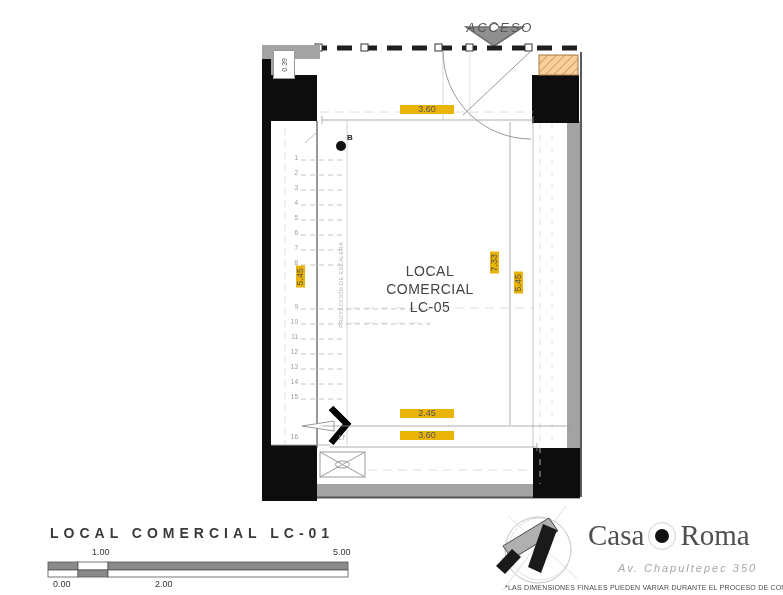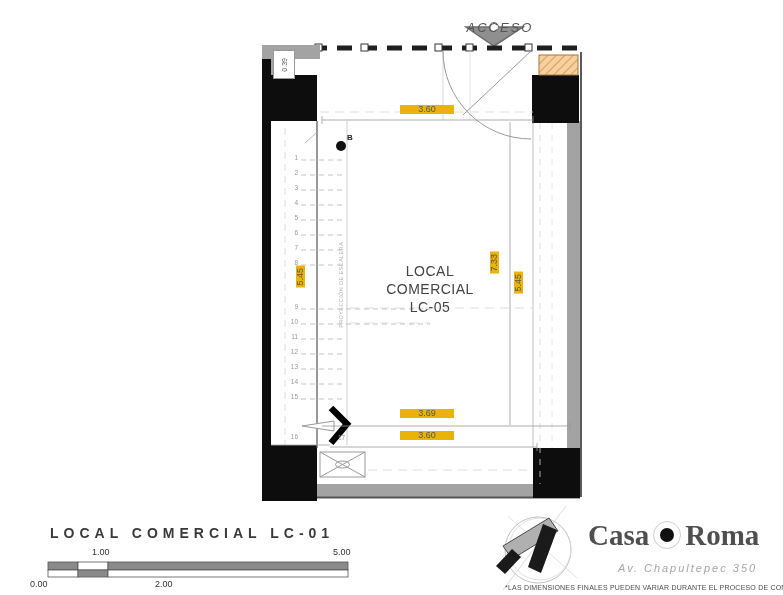--- a/index.html
+++ b/index.html
@@ -14,21 +14,21 @@
   .access{font-size:13px;font-style:italic;letter-spacing:2px;color:#555;width:70px;text-align:center;}
   .room{width:110px;text-align:center;font-size:14px;letter-spacing:.5px;color:#444;line-height:1.3;}
   .note-v{font-size:5.5px;color:#b3b3b3;letter-spacing:.4px;}
   .ptb{font-size:8px;font-weight:bold;color:#222;}
   .title-line{font-size:14px;font-weight:600;letter-spacing:5px;color:#3a3a3a;white-space:nowrap;}
   .scale-label{font-size:9px;color:#333;background:#fff;line-height:1;}
   .brandword{font-family:"Liberation Serif","DejaVu Serif",serif;font-size:29px;color:#4f4f4f;line-height:1;}
   .brand-dot-ring{width:26px;height:26px;border:1.5px solid #cfcfcf;border-radius:50%;
                   display:flex;align-items:center;justify-content:center;}
   .brand-dot{width:14px;height:14px;background:#111;border-radius:50%;}
-  .brand-row{display:flex;align-items:flex-start;gap:4px;font-weight:bold;}
+  .brand-row{display:flex;align-items:flex-end;gap:4px;}
   .address{font-size:11px;letter-spacing:2px;color:#a6a6a6;white-space:nowrap;}
   .disclaimer{font-size:7px;color:#4a4a4a;letter-spacing:.2px;white-space:nowrap;}
   .dimbox{border:1px solid #999;background:#fff;display:flex;align-items:center;justify-content:center;
           font-size:7px;color:#555;}
 </style>
 </head>
 <body>
 
 <div id="canvas">
 
@@ -193,28 +193,28 @@
   <div class="abs vtext dim" style="left:296px;top:266px;padding:2px 0;">5.45</div>
 
   <div class="abs room" style="left:375px;top:262px;">
     <div>LOCAL COMERCIAL</div>
     <div>LC-05</div>
   </div>
 
   <div class="abs vtext dim" style="left:490px;top:252px;padding:2px 0;">7.33</div>
   <div class="abs vtext dim" style="left:514px;top:272px;padding:2px 0;">5.45</div>
 
-  <div class="abs dim dim-c" style="left:400px;top:409px;width:50px;">3.69</div>
+  <div class="abs dim dim-c" style="left:400px;top:409px;width:50px;">2.45</div>
   <div class="abs dim dim-c" style="left:400px;top:431px;width:50px;">3.60</div>
 
   <div class="abs title-line" style="left:50px;top:525px;">LOCAL COMERCIAL LC-01</div>
 
   <div class="abs scale-label" style="left:92px;top:548px;">1.00</div>
   <div class="abs scale-label" style="left:333px;top:548px;">5.00</div>
-  <div class="abs scale-label" style="left:30px;top:580px;">0.00</div>
+  <div class="abs scale-label" style="left:53px;top:580px;">0.00</div>
   <div class="abs scale-label" style="left:155px;top:580px;text-align:right;">2.00</div>
 
   <div class="abs brand-row" style="left:588px;top:521px;">
     <span class="brandword">Casa</span>
     <span class="brand-dot-ring">
         <span class="brand-dot"></span>
       </span>
     <span class="brandword">Roma</span>
   </div>
   <div class="abs address" style="left:618px;top:562px;font-style:italic;">Av. Chapultepec 350</div>

